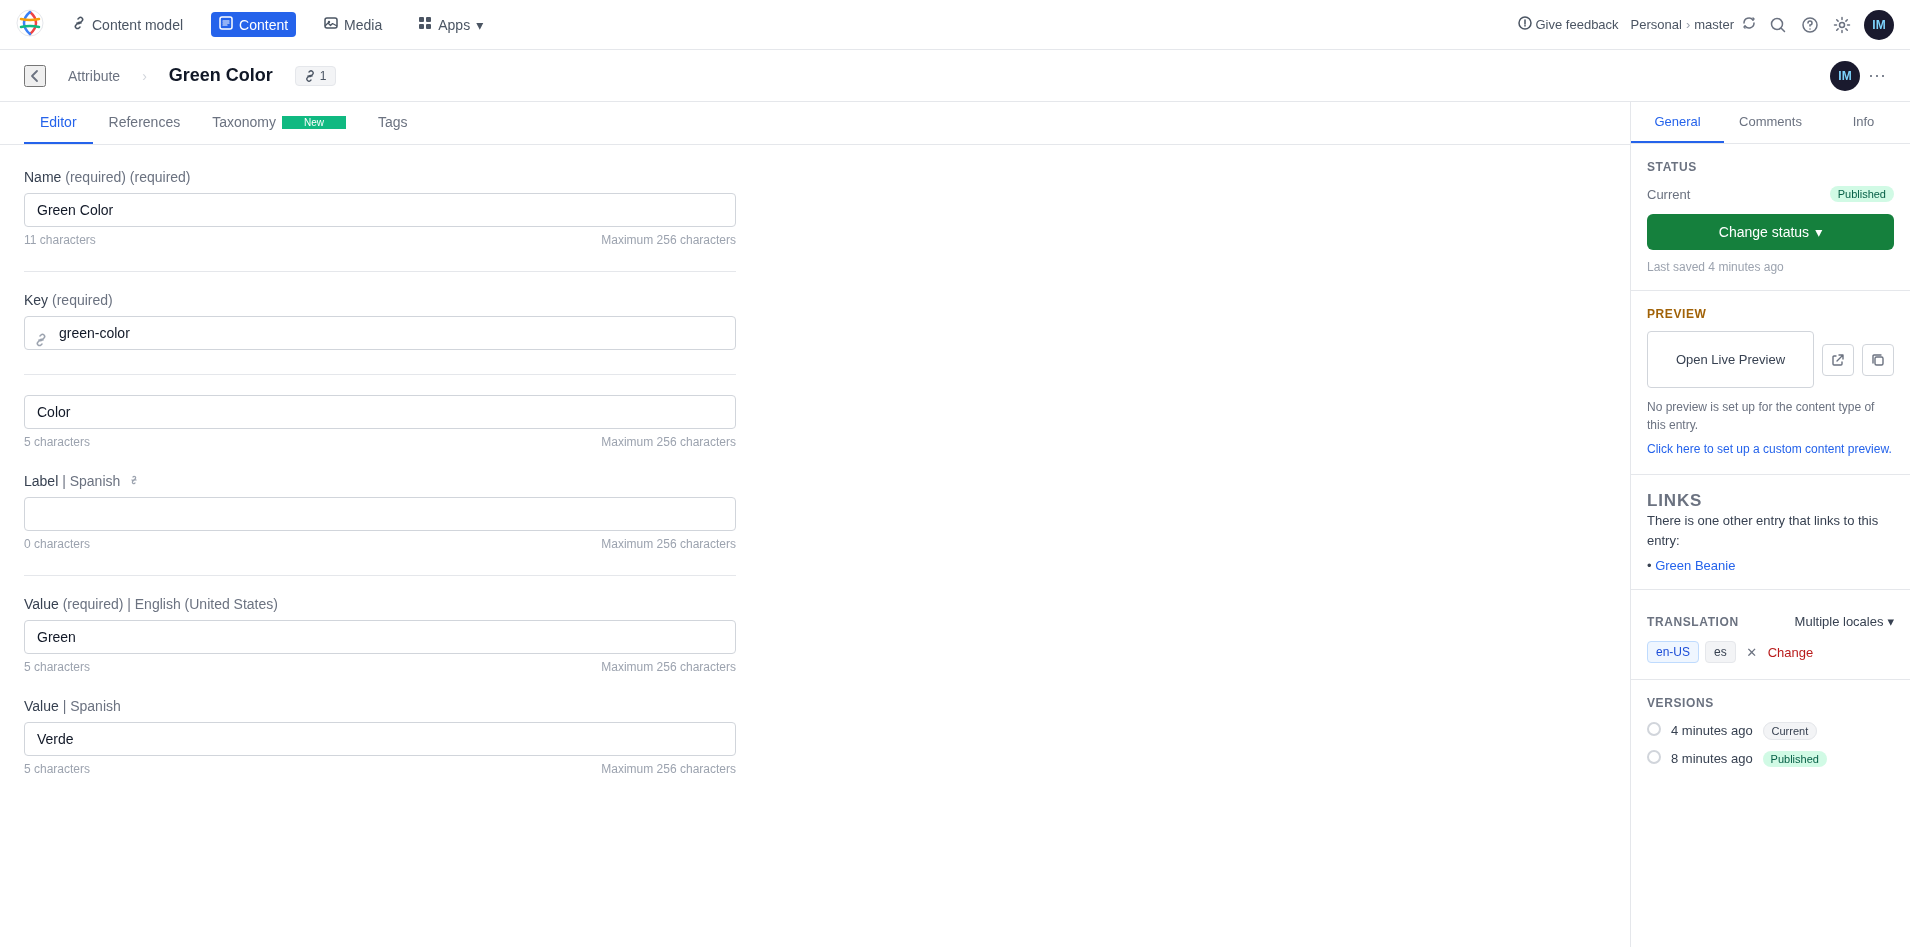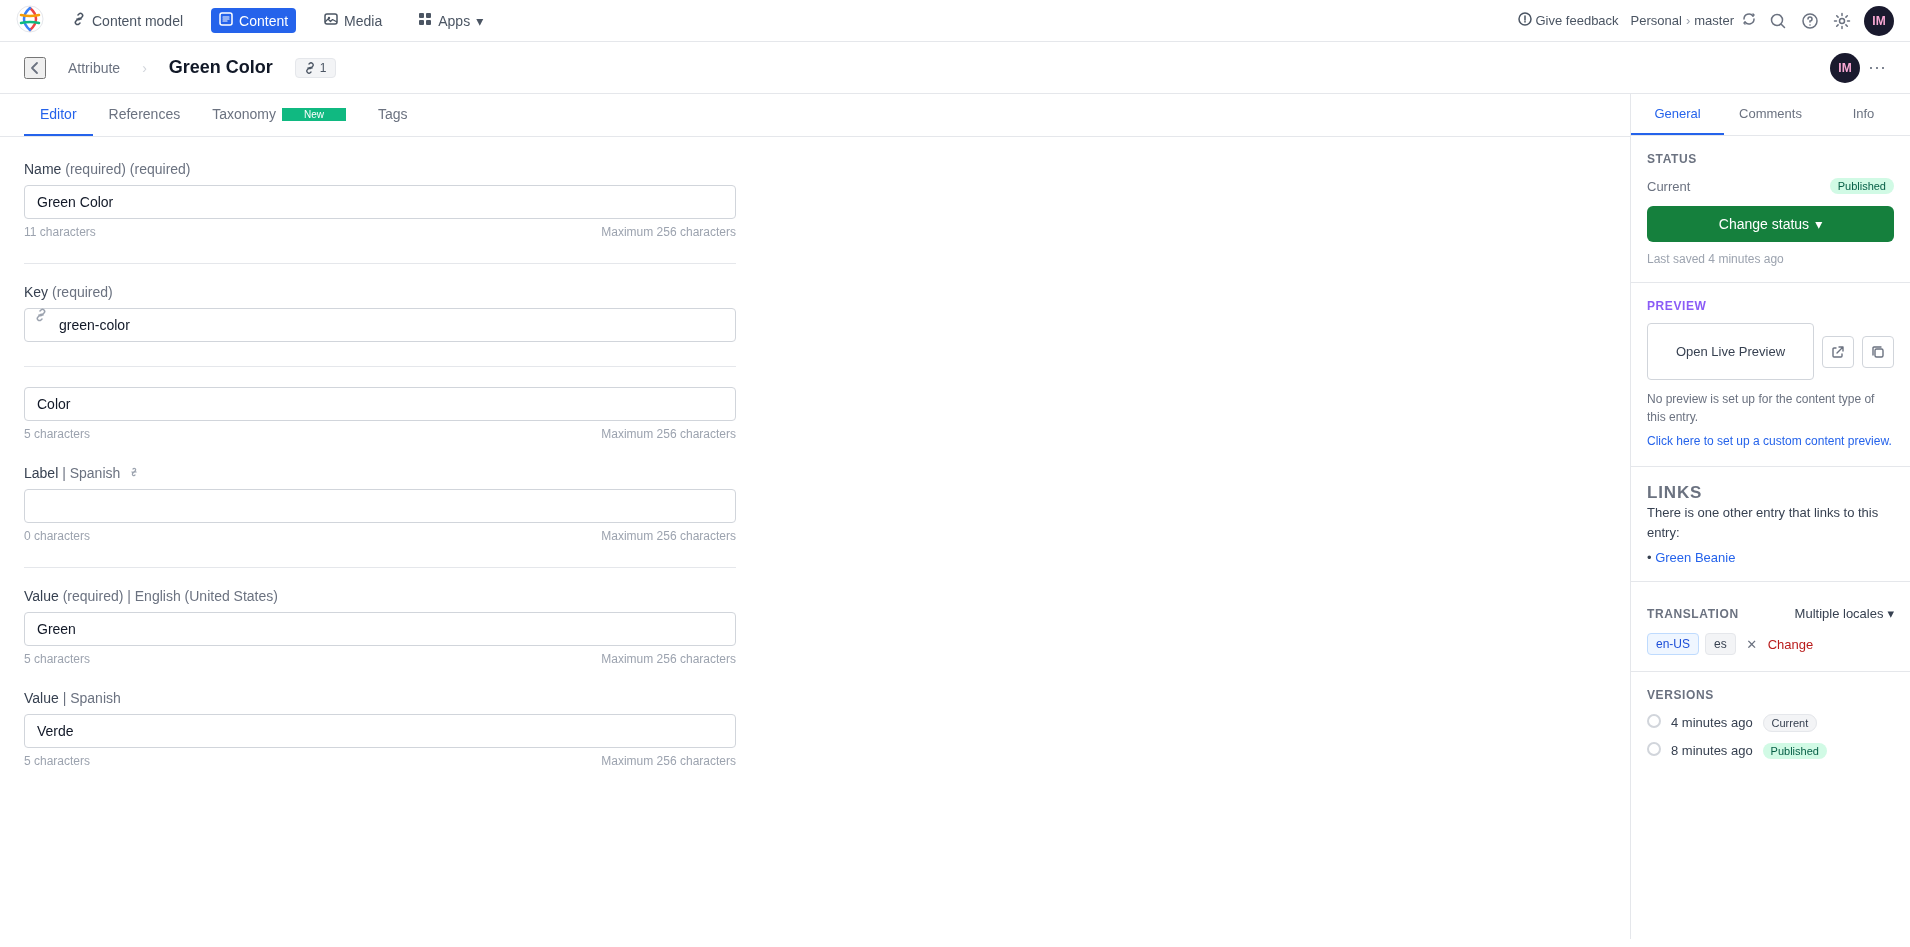--- a/index.html
+++ b/index.html
@@ -1,31 +1,31 @@
 <!DOCTYPE html>
 <html><head>
   <meta charset="utf-8">
   <style>
     * { box-sizing: border-box; margin: 0; padding: 0; font-family: -apple-system, BlinkMacSystemFont, 'Segoe UI', sans-serif; }
     body { background: #fff; color: #1a1a2e; font-size: 14px; height: 947px; overflow: hidden; }
 
     
     .topnav {
       display: flex; align-items: center; justify-content: space-between;
-      height: 42px; padding: 0 16px; border-bottom: 1px solid #e5e7eb;
+      height: 50px; padding: 0 16px; border-bottom: 1px solid #e5e7eb;
       background: #fff;
     }
     .topnav-left { display: flex; align-items: center; gap: 20px; }
     .nav-item { display: flex; align-items: center; gap: 6px; font-size: 14px; color: #4b5563; cursor: pointer; padding: 4px 8px; border-radius: 4px; }
     .nav-item.active { background: #2563eb; color: #fff; }
     .topnav-right { display: flex; align-items: center; gap: 12px; }
     .feedback-link { color: #4b5563; font-size: 13px; cursor: pointer; display: flex; align-items: center; gap: 4px; }
     .env-nav { display: flex; align-items: center; gap: 4px; font-size: 13px; color: #4b5563; }
     .nav-icon { width: 20px; height: 20px; display: flex; align-items: center; justify-content: center; color: #6b7280; cursor: pointer; }
-    .avatar { width: 30px; height: 30px; border-radius: 50%; background: #1a1a2e; color: #f9a8d4; display: flex; align-items: center; justify-content: center; font-size: 12px; font-weight: 600; cursor: pointer; }
+    .avatar { width: 30px; height: 30px; border-radius: 50%; background: #1a1a2e; color: #7dd3fc; display: flex; align-items: center; justify-content: center; font-size: 12px; font-weight: 600; cursor: pointer; }
 
     
     .breadcrumb-bar {
       display: flex; align-items: center; justify-content: space-between;
       height: 52px; padding: 0 24px; border-bottom: 1px solid #e5e7eb;
     }
     .breadcrumb-left { display: flex; align-items: center; gap: 22px; }
     .back-btn { color: #6b7280; cursor: pointer; display: flex; align-items: center; }
     .breadcrumb-attr { color: #6b7280; font-size: 14px; }
     .breadcrumb-title { font-size: 18px; font-weight: 600; color: #111827; }
@@ -45,39 +45,39 @@
     .tab.active { color: #2563eb; border-bottom-color: #2563eb; }
     .tab-badge { background: #10b981; color: #fff; font-size: 10px; padding: 1px 22px; border-radius: 0; }
 
     
     .form-content { padding: 24px; max-width: 760px; }
     .form-section { margin-bottom: 24px; }
     .field-label { font-size: 14px; font-weight: 500; color: #374151; margin-bottom: 8px; }
     .field-label .required { color: #374151; }
     .field-input { width: 100%; padding: 8px 12px; border: 1px solid #d1d5db; border-radius: 4px; font-size: 14px; color: #111827; outline: none; }
     .field-meta { display: flex; justify-content: space-between; margin-top: 6px; font-size: 12px; color: #9ca3af; }
-    .key-input-wrapper { position: relative; display: flex; align-items: flex-start; }
+    .key-input-wrapper { position: relative; display: flex; align-items: flex-end; }
     .key-icon { position: absolute; left: 10px; color: #9ca3af; }
     .key-input { padding-left: 34px; }
     .section-divider { border: none; border-top: 1px solid #e5e7eb; margin: 20px 0; }
 
     
     .sidebar { width: 280px; border-left: 1px solid #e5e7eb; overflow-y: auto; background: #fff; }
     .sidebar-tabs { display: flex; border-bottom: 1px solid #e5e7eb; }
     .sidebar-tab { flex: 1; padding: 12px; text-align: center; font-size: 13px; color: #6b7280; cursor: pointer; border-bottom: 2px solid transparent; }
     .sidebar-tab.active { color: #2563eb; border-bottom-color: #2563eb; font-weight: 500; }
     .sidebar-section { padding: 16px; border-bottom: 1px solid #e5e7eb; }
     .sidebar-section-title { font-size: 12px; font-weight: 600; color: #6b7280; text-transform: uppercase; letter-spacing: 0.05em; margin-bottom: 12px; }
     .status-row { display: flex; align-items: center; justify-content: space-between; margin-bottom: 12px; }
     .status-label { font-size: 13px; color: #6b7280; }
     .status-badge { background: #d1fae5; color: #065f46; font-size: 11px; padding: 2px 8px; border-radius: 12px; font-weight: 500; }
     .change-status-btn { width: 100%; background: #15803d; color: #fff; border: none; border-radius: 6px; padding: 10px; font-size: 14px; font-weight: 500; cursor: pointer; display: flex; align-items: center; justify-content: center; gap: 6px; }
     .last-saved { font-size: 12px; color: #9ca3af; margin-top: 10px; }
     .preview-section { padding: 16px; border-bottom: 1px solid #e5e7eb; }
-    .preview-title { font-size: 12px; font-weight: 600; color: #8b5cf6; text-transform: uppercase; letter-spacing: 0.05em; margin-bottom: 10px; }
+    .preview-title { font-size: 12px; font-weight: 600; color: #a16207; text-transform: uppercase; letter-spacing: 0.05em; margin-bottom: 10px; }
     .preview-btn-row { display: flex; align-items: center; gap: 8px; }
     .preview-btn { flex: 1; background: #fff; border: 1px solid #d1d5db; border-radius: 4px; padding: 20px 12px; font-size: 13px; color: #374151; cursor: pointer; text-align: center; }
     .preview-icon-btn { width: 32px; height: 32px; background: #fff; border: 1px solid #d1d5db; border-radius: 4px; display: flex; align-items: center; justify-content: center; cursor: pointer; color: #6b7280; }
     .preview-note { font-size: 12px; color: #6b7280; margin-top: 10px; line-height: 1.5; }
     .preview-link { color: #2563eb; cursor: pointer; font-size: 12px; margin-top: 6px; display: block; line-height: 1.5; }
     .links-section { padding: 16px; border-bottom: 1px solid #e5e7eb; }
     .links-title { font-size: 17px; font-weight: 600; color: #6b7280; text-transform: uppercase; letter-spacing: 0.05em; }
     .links-note { font-size: 13px; color: #374151; margin-bottom: 8px; line-height: 1.5; }
     .link-item { color: #2563eb; font-size: 13px; cursor: pointer; }
     .link-item::before { content: '• '; color: #374151; }

